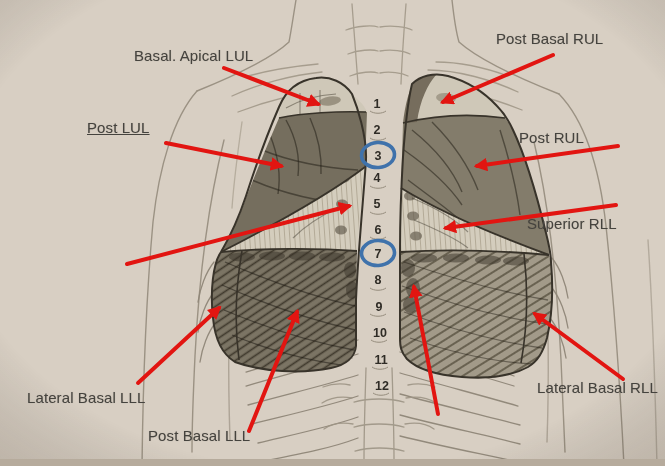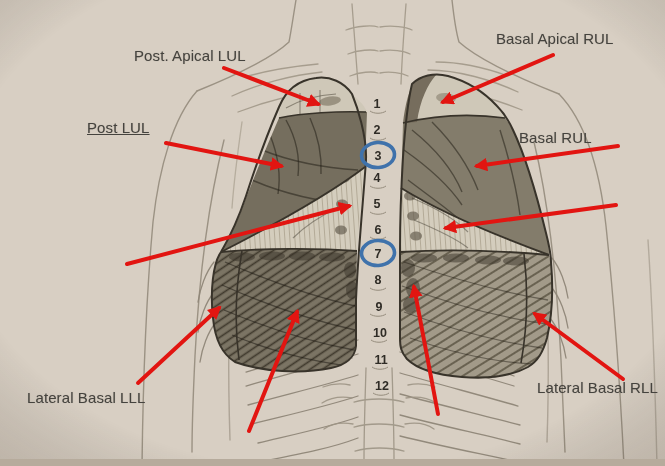--- a/index.html
+++ b/index.html
@@ -283,19 +283,21 @@
     <line x1="138" y1="383" x2="219" y2="308" marker-end="url(#ah)"></line>
     <line x1="623" y1="379" x2="535" y2="314" marker-end="url(#ah)"></line>
     <line x1="249" y1="431" x2="297" y2="312" marker-end="url(#ah)"></line>
     <line x1="438" y1="414" x2="414" y2="287" marker-end="url(#ah)"></line>
   </g>
 
   <rect x="0" y="0" width="665" height="466" fill="url(#vig)"></rect>
   <rect x="0" y="459" width="665" height="7" fill="#b6ab9c"></rect>
 </svg>
 
-<div class="seg-label" style="left:134px;top:47px;">Post. Apical LUL</div>
-<div class="seg-label" style="left:496px;top:30px;">Basal Apical RUL</div>
+<div class="seg-label" style="left:134px;top:47px;">Basal. Apical LUL</div>
+<div class="seg-label" style="left:496px;top:30px;">Post Basal RUL</div>
 <div class="seg-label" style="left:87px;top:119px;text-decoration:underline;">Post LUL</div>
-<div class="seg-label" style="left:519px;top:129px;">Basal RUL</div>
+<div class="seg-label" style="left:519px;top:129px;">Post RUL</div>
+<div class="seg-label" style="left:527px;top:215px;">Superior RLL</div>
 <div class="seg-label" style="left:27px;top:389px;">Lateral Basal LLL</div>
 <div class="seg-label" style="left:537px;top:379px;">Lateral Basal RLL</div>
+<div class="seg-label" style="left:148px;top:427px;">Post Basal LLL</div>
 </div>
 
 </body></html>

